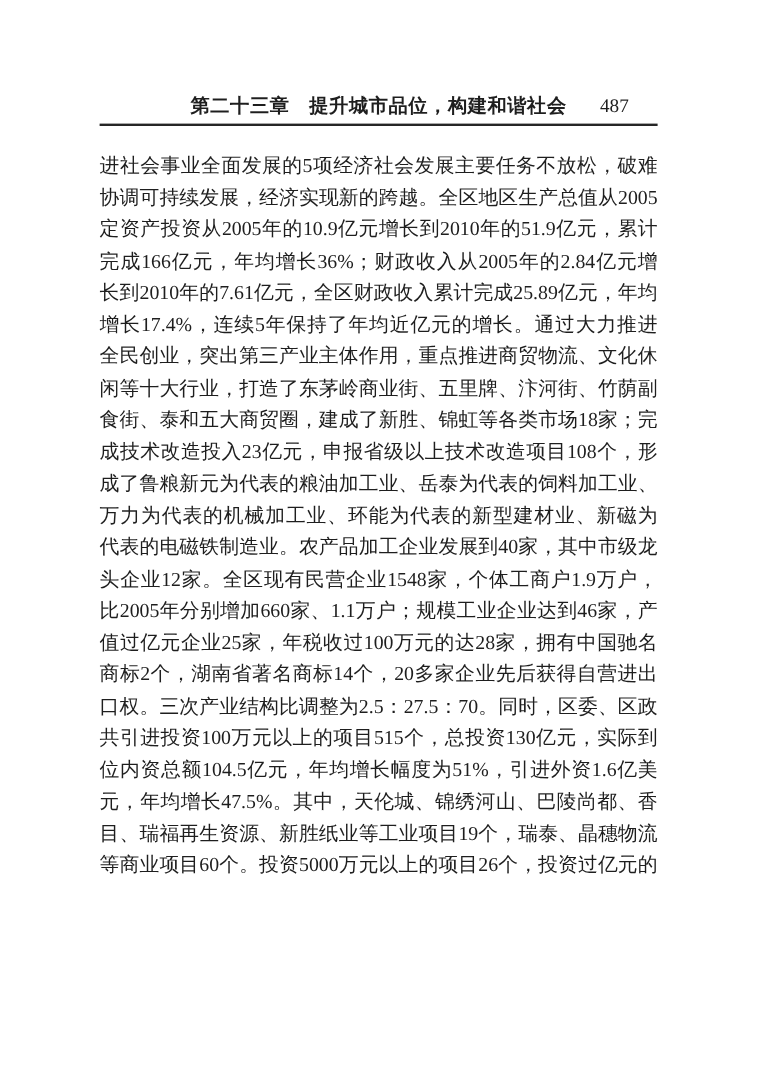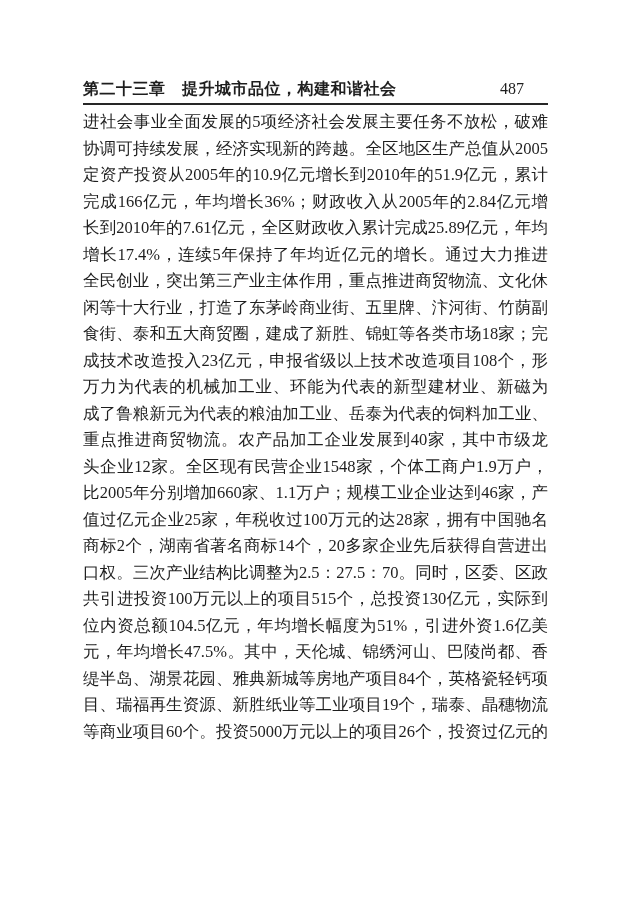--- a/index.html
+++ b/index.html
@@ -22,42 +22,42 @@
     top: 0;
     width: 465px;
   }
   .header-row {
     position: relative;
     margin-top: 79px;
     height: 20px;
   }
   .chapter-title {
     display: block;
-    text-align: left;
+    text-align: center;
     font-weight: bold;
     font-size: 16px;
     line-height: 20px;
     letter-spacing: 0.5px;
     white-space: nowrap;
   }
   .folio {
     position: absolute;
     right: 24px;
     top: 0;
     font-size: 16px;
     line-height: 20px;
     font-weight: normal;
   }
   .header-rule {
     margin-top: 4px;
     border-top: 2px solid #262626;
     width: 100%;
   }
   .body-text {
-    margin-top: 4px;
+    margin-top: 20px;
     font-size: 16.5px;
   }
   .line {
     height: 26.5px;
     line-height: 26.5px;
     overflow: hidden;
     text-align: justify;
     text-align-last: justify;
     text-justify: inter-character;
   }
@@ -79,30 +79,29 @@
         <div class="line">进社会事业全面发展的5项经济社会发展主要任务不放松，破难</div>
         <div class="line">协调可持续发展，经济实现新的跨越。全区地区生产总值从2005</div>
         <div class="line">定资产投资从2005年的10.9亿元增长到2010年的51.9亿元，累计</div>
         <div class="line">完成166亿元，年均增长36%；财政收入从2005年的2.84亿元增</div>
         <div class="line">长到2010年的7.61亿元，全区财政收入累计完成25.89亿元，年均</div>
         <div class="line">增长17.4%，连续5年保持了年均近亿元的增长。通过大力推进</div>
         <div class="line">全民创业，突出第三产业主体作用，重点推进商贸物流、文化休</div>
         <div class="line">闲等十大行业，打造了东茅岭商业街、五里牌、汴河街、竹荫副</div>
         <div class="line">食街、泰和五大商贸圈，建成了新胜、锦虹等各类市场18家；完</div>
         <div class="line">成技术改造投入23亿元，申报省级以上技术改造项目108个，形</div>
+        <div class="line">成了鲁粮新元为代表的粮油加工业、岳泰为代表的饲料加工业、</div>
         <div class="line">万力为代表的机械加工业、环能为代表的新型建材业、新磁为</div>
-        <div class="line">成了鲁粮新元为代表的粮油加工业、岳泰为代表的饲料加工业、</div>
-        <div class="line">重点推进商贸物流。农产品加工企业发展到40家，其中市级龙</div>
+        <div class="line">代表的电磁铁制造业。农产品加工企业发展到40家，其中市级龙</div>
         <div class="line">头企业12家。全区现有民营企业1548家，个体工商户1.9万户，</div>
         <div class="line">比2005年分别增加660家、1.1万户；规模工业企业达到46家，产</div>
         <div class="line">值过亿元企业25家，年税收过100万元的达28家，拥有中国驰名</div>
         <div class="line">商标2个，湖南省著名商标14个，20多家企业先后获得自营进出</div>
         <div class="line">口权。三次产业结构比调整为2.5：27.5：70。同时，区委、区政</div>
         <div class="line">共引进投资100万元以上的项目515个，总投资130亿元，实际到</div>
         <div class="line">位内资总额104.5亿元，年均增长幅度为51%，引进外资1.6亿美</div>
         <div class="line">元，年均增长47.5%。其中，天伦城、锦绣河山、巴陵尚都、香</div>
-        <div class="line">缇半岛、湖景花园、雅典新城等房地产项目84个，英格瓷轻钙项</div>
         <div class="line">目、瑞福再生资源、新胜纸业等工业项目19个，瑞泰、晶穗物流</div>
         <div class="line">等商业项目60个。投资5000万元以上的项目26个，投资过亿元的</div>
       </div>
 
   </div>
 </div>
 
 </body></html>

